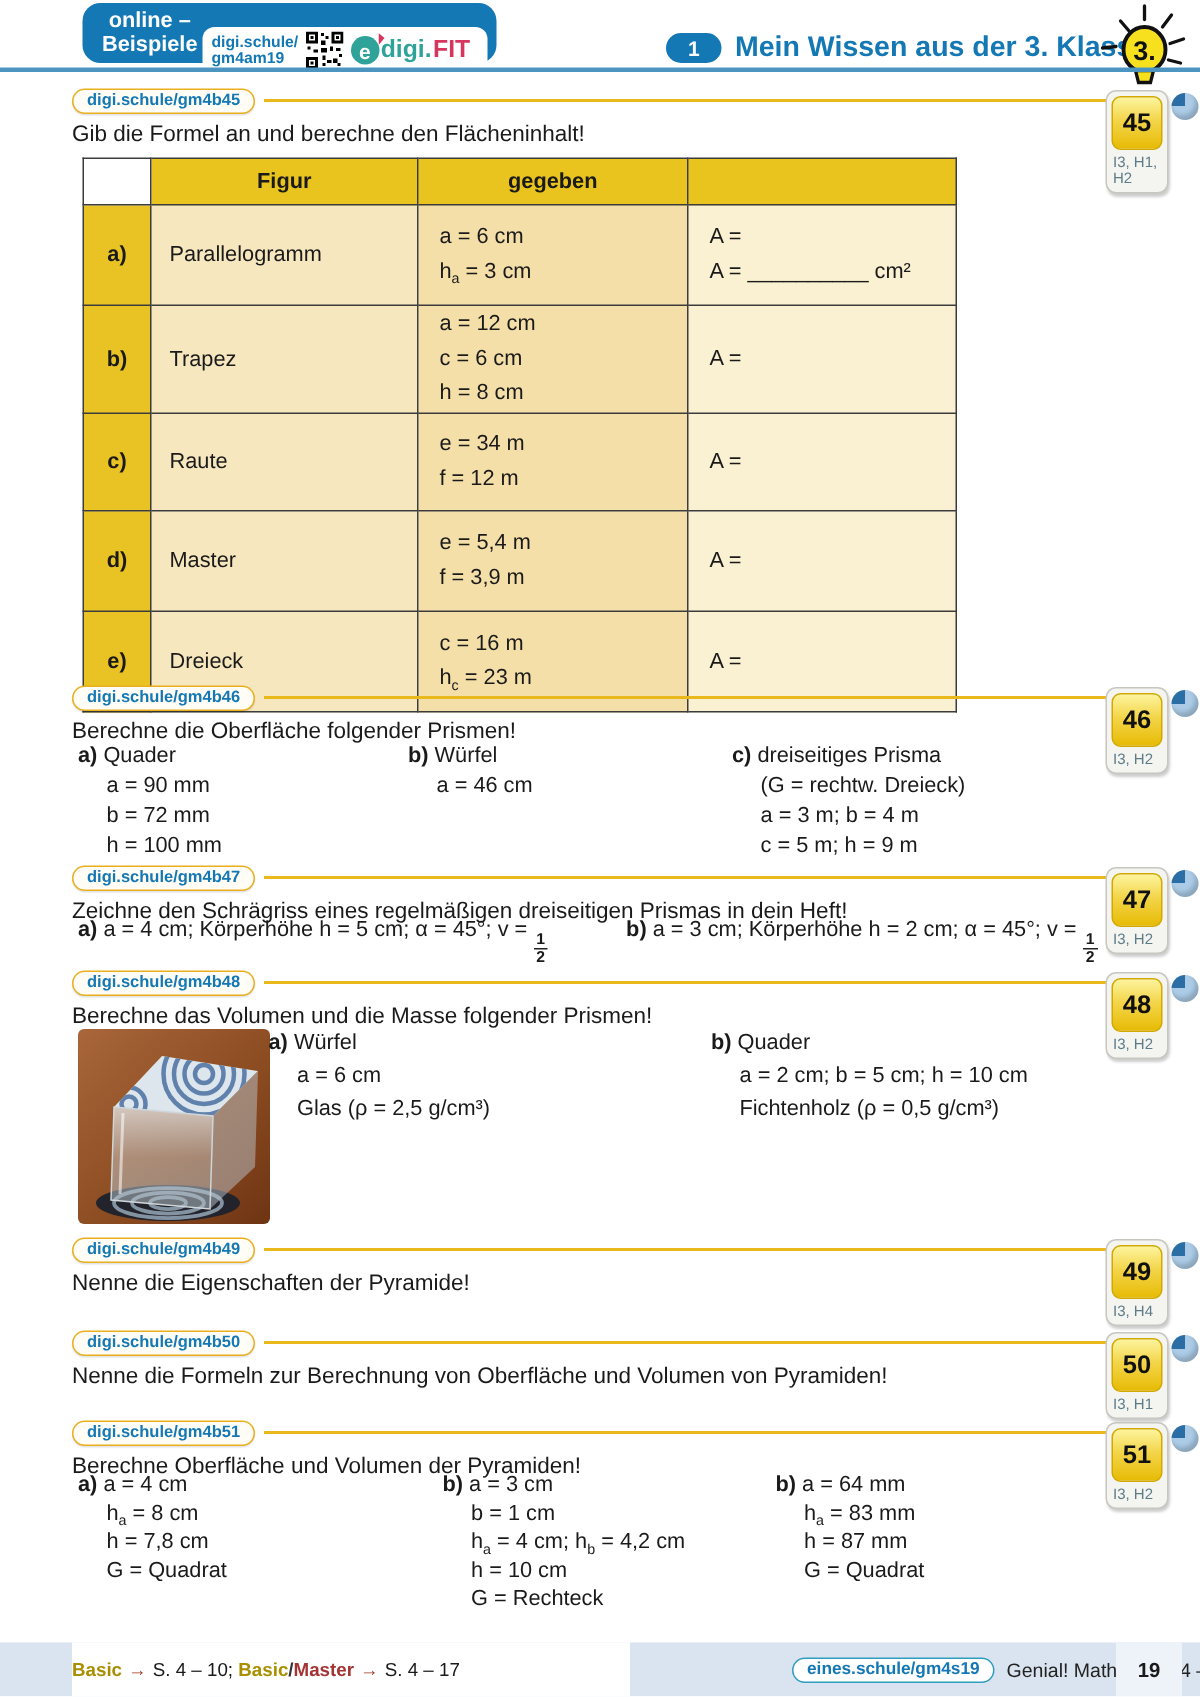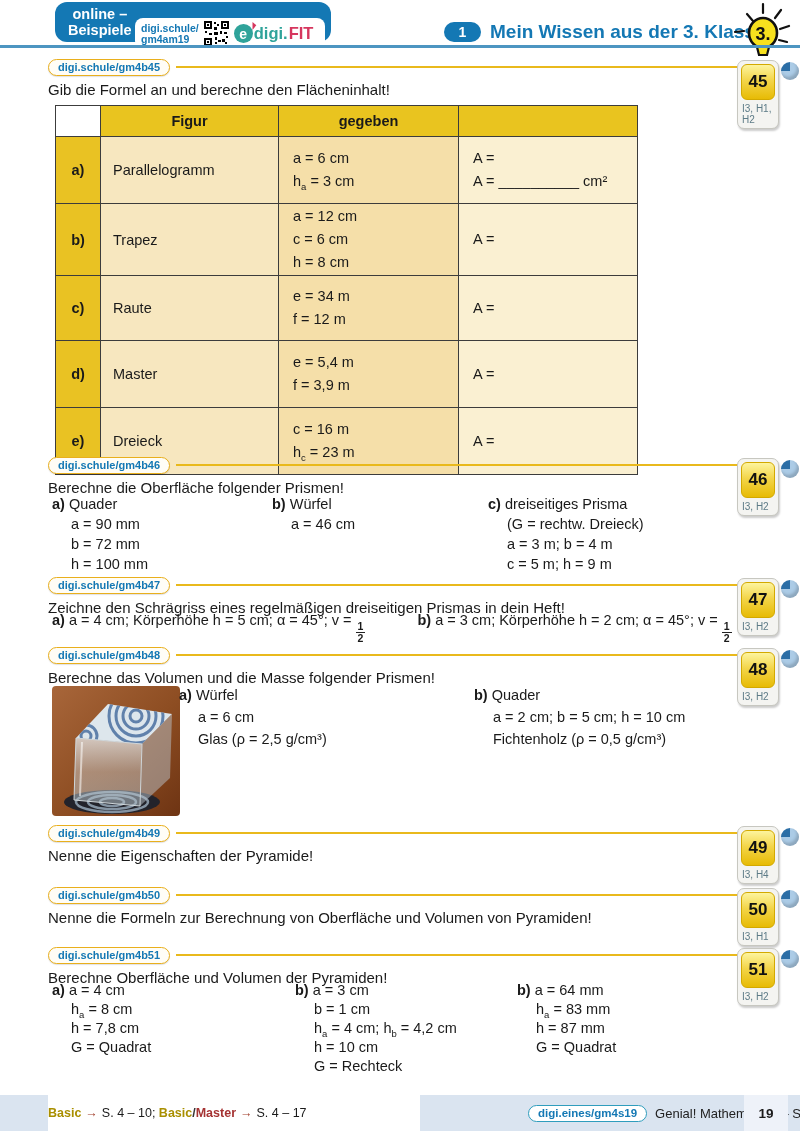--- a/index.html
+++ b/index.html
@@ -420,20 +420,20 @@
         <div class="badge-num">51</div>
         <div class="badge-codes">I3, H2</div>
       </div>
   </div>
 
   <div class="footer">
     <div class="footer-white">
       <span class="f-basic">Basic</span><span class="f-arrow">→</span><span>S. 4 – 10;</span>&nbsp;<span class="f-basic">Basic</span><span class="f-slash">/</span><span class="f-master">Master</span><span class="f-arrow">→</span><span>S. 4 – 17</span>
     </div>
     <div class="footer-right">
-      <span class="footer-pill">digi.eines/gm4s19</span>
+      <span class="footer-pill">eines.schule/gm4s19</span>
       <span class="footer-book">Genial! Mathematik 4 – Schulbuch ©</span>
 
     </div>
     <div class="page-box">19</div>
   </div>
 
 </div>
 
 </body></html>

